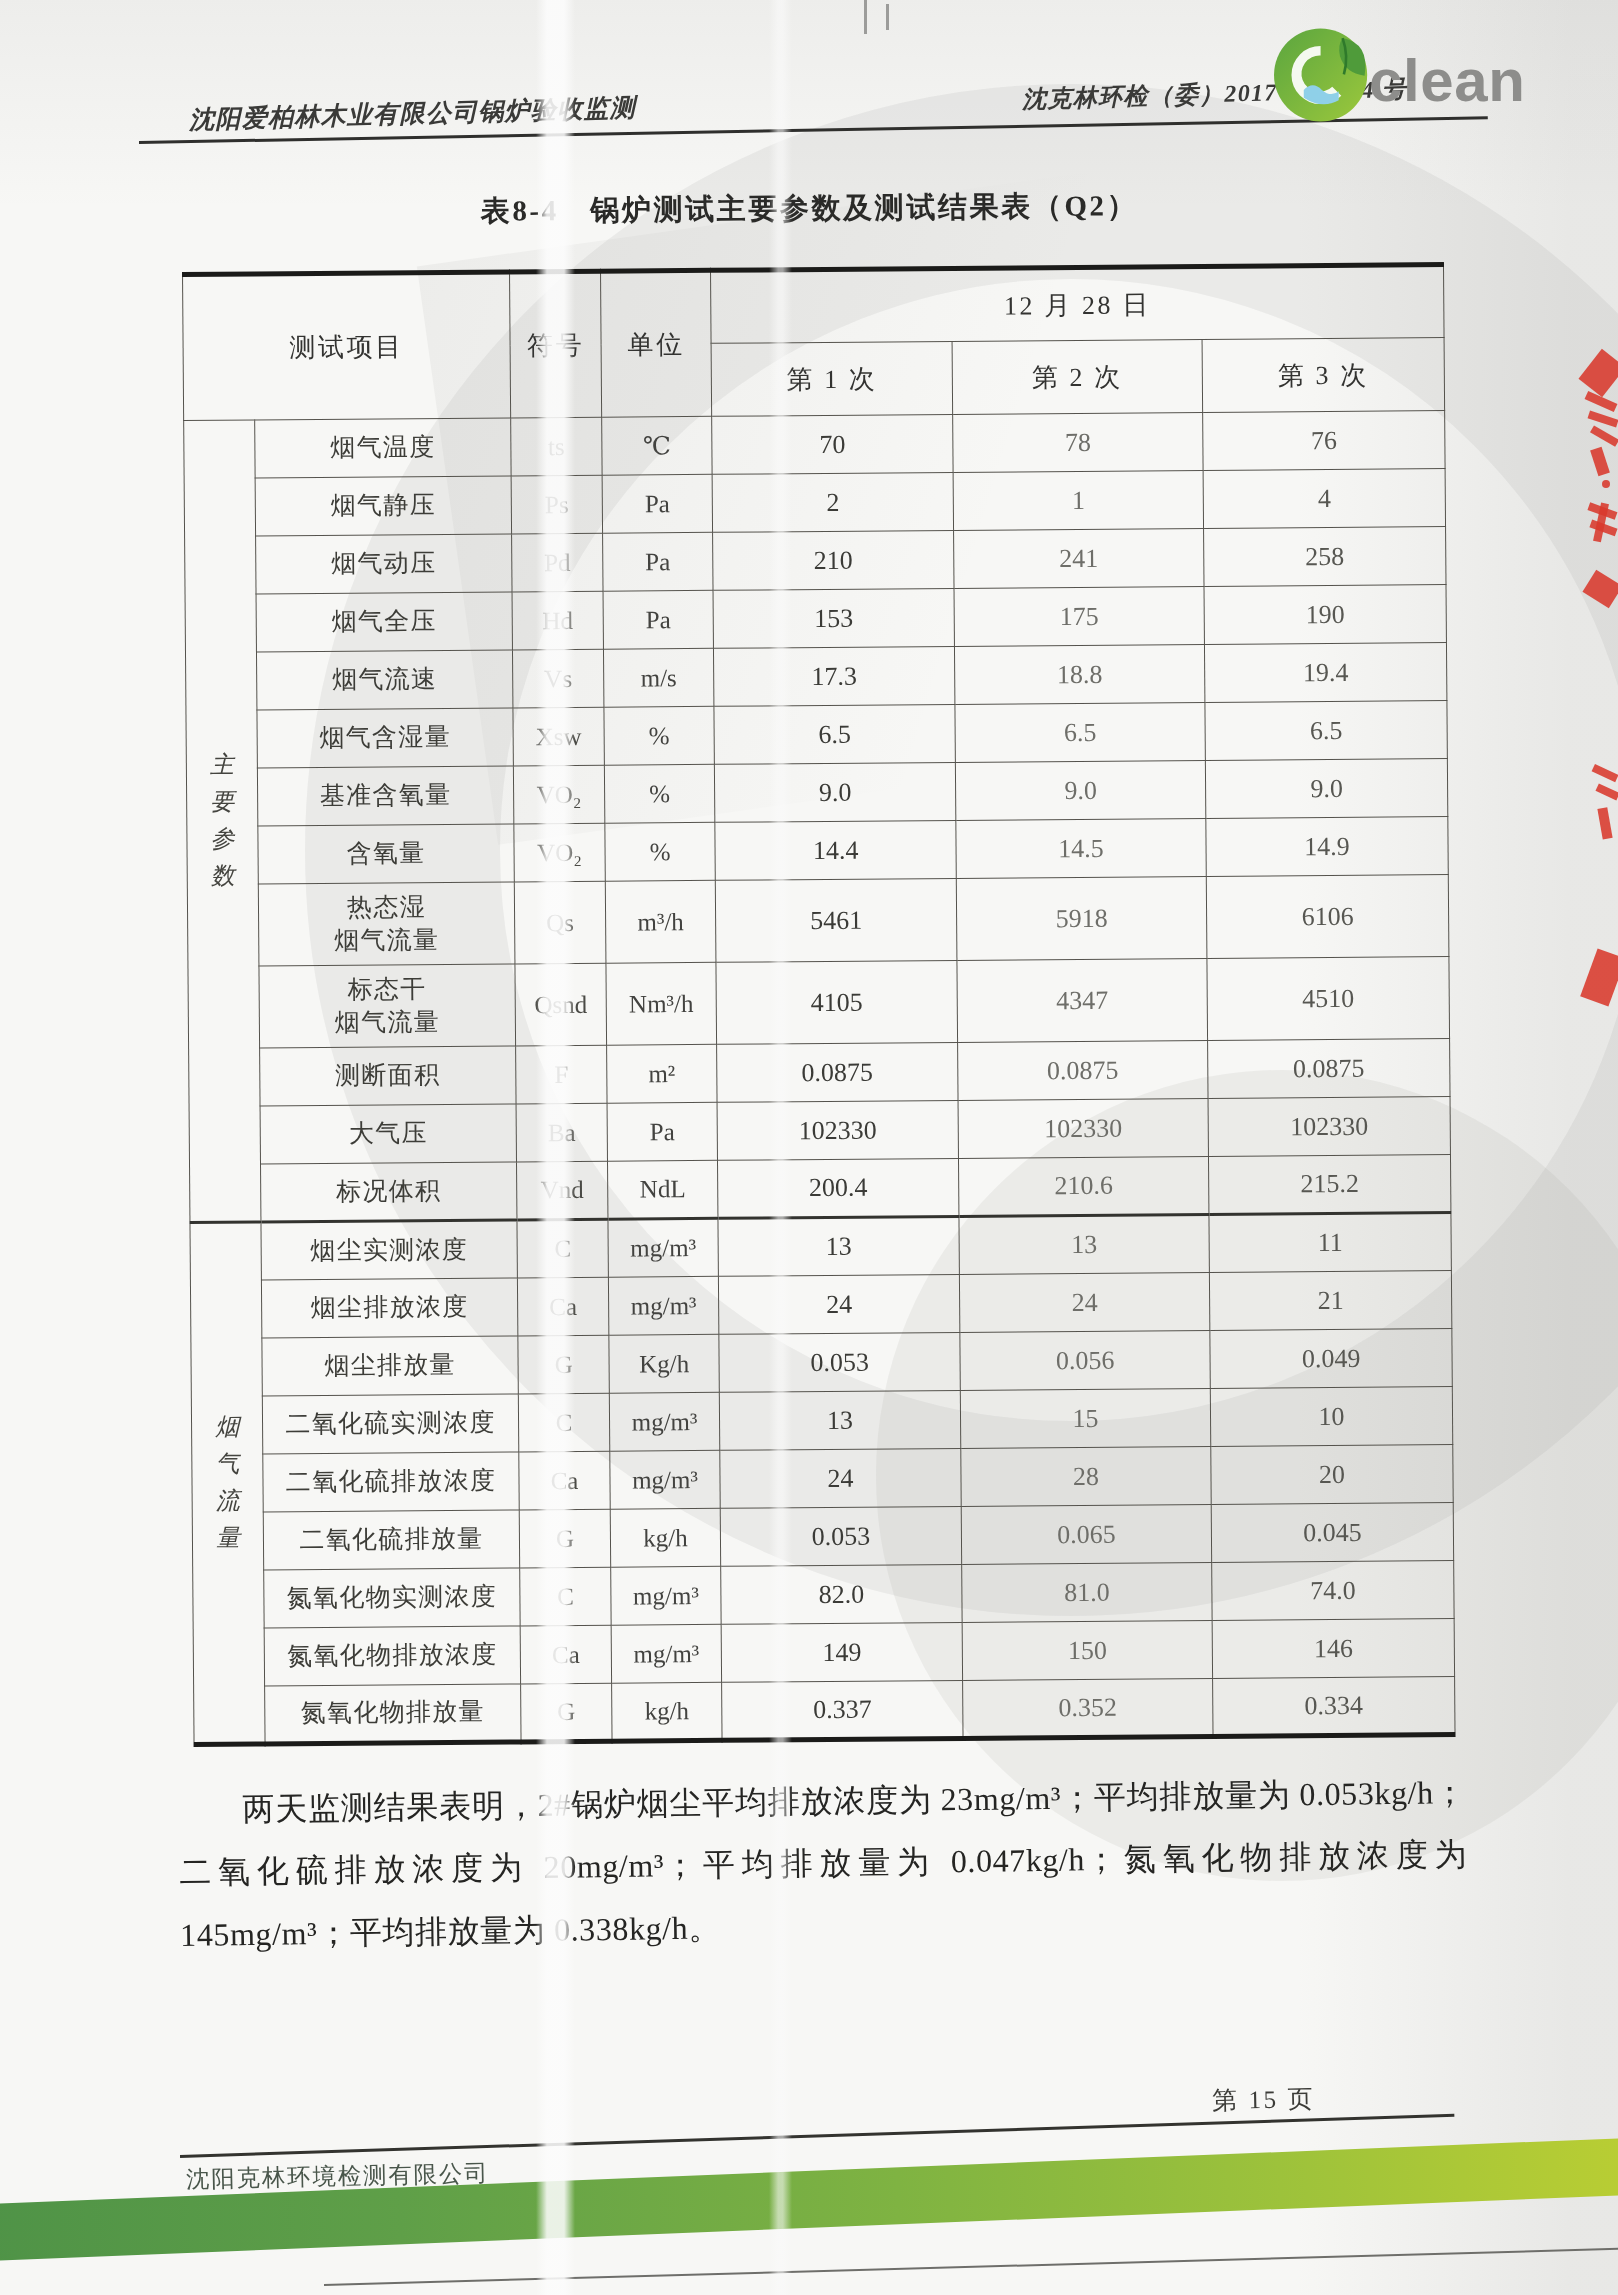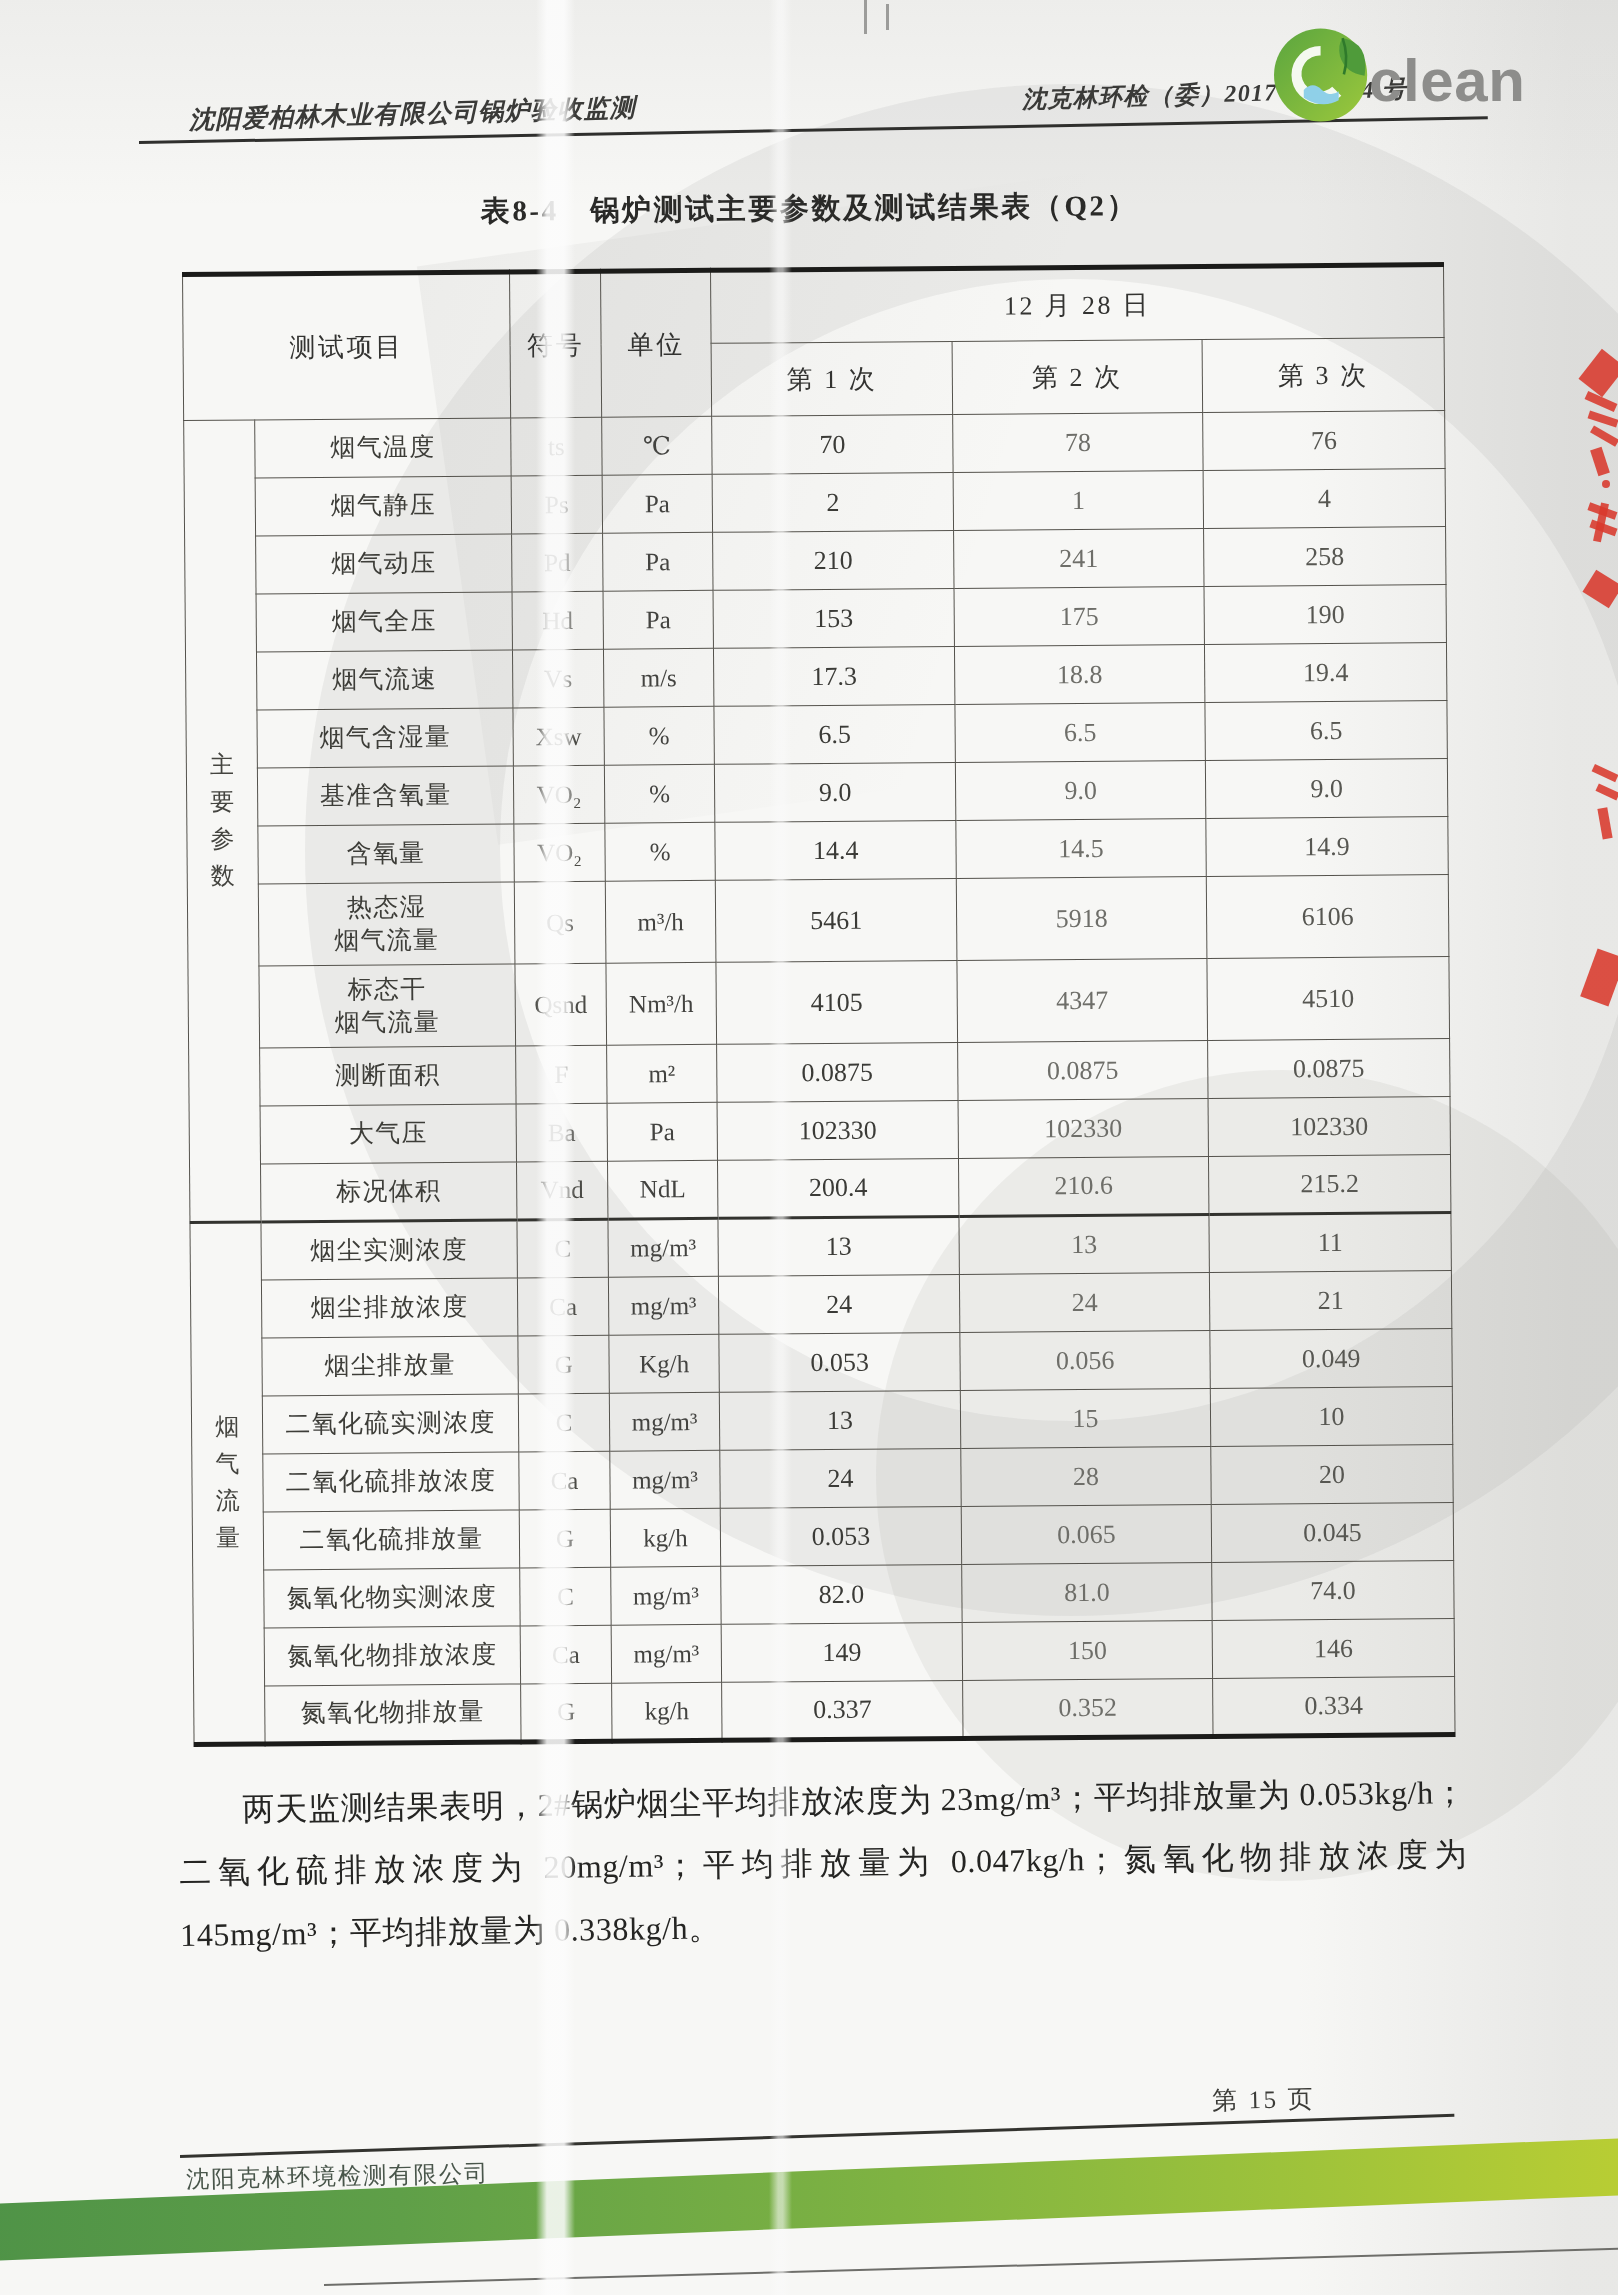--- a/index.html
+++ b/index.html
@@ -35,21 +35,21 @@
     border-top:5.2px solid #1b1b19;border-bottom:5.8px solid #1b1b19;
     border-left:1.9px solid #45453f;border-right:1.3px solid #9a9a96;}
   td,th{border:1.3px solid #55534d;text-align:center;vertical-align:middle;
     font-weight:normal;color:#3a3a36;padding:0;}
   thead tr{height:73px;}
   thead th{font-size:26px;letter-spacing:2.6px;color:#333331;}
   tbody tr{height:58px;}
   tbody tr.tall{height:82px;}
   tbody tr.group-start td{border-top:3.2px solid #33332f;}
   td.group-label{font-size:24px;color:#44443f;line-height:1.55;padding:0 19.5px;}
-  td.group-label span{display:inline-block;width:1.15em;word-break:break-all;}
+  td.group-label span{display:inline-block;width:1.15em;word-break:break-all;font-style:italic;}
   td.item{font-size:25px;letter-spacing:1.3px;white-space:pre-line;line-height:1.3;color:#3d3d38;}
   td.sym{font-size:25px;color:#4a4a45;}
   td.unit{font-size:25px;color:#434340;}
   td.val{font-size:26px;}
   td.v1{color:#3b3b37;}
   td.v2{color:#6e6e69;}
   td.v3{color:#575752;}
   
   .summary{position:absolute;left:178px;top:1779px;width:1288px;font-size:32px;line-height:1.95;
     letter-spacing:0.6px;color:#252523;text-indent:2em;transform:rotate(-0.8deg);transform-origin:top left;text-align:justify;}

